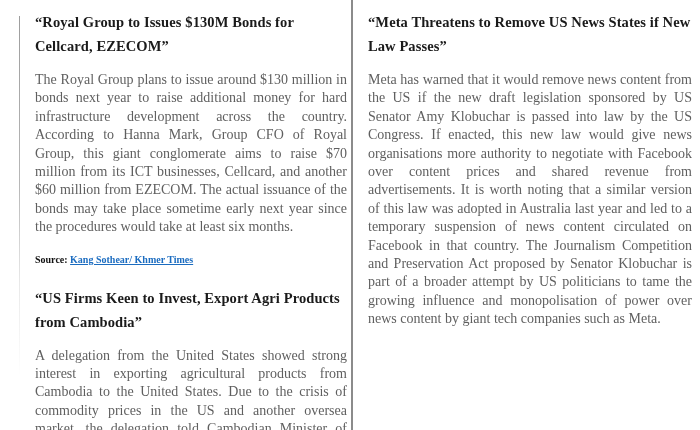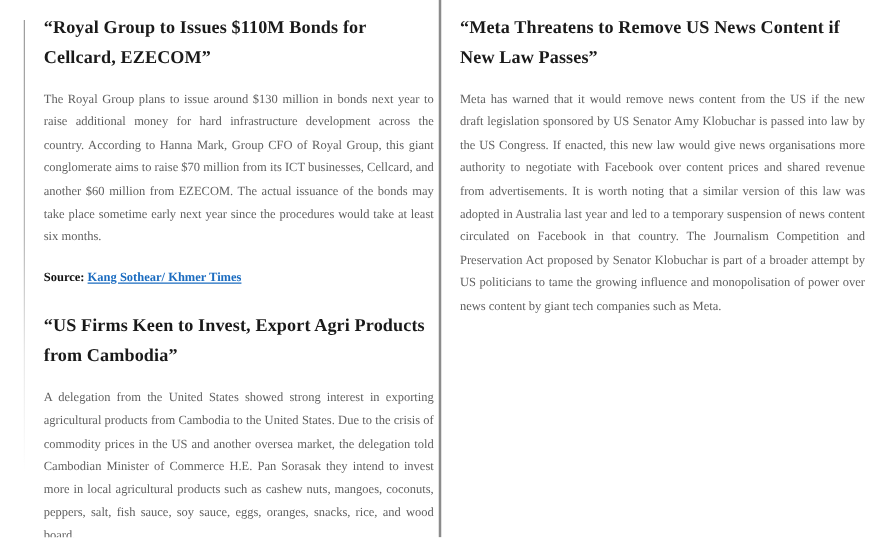--- a/index.html
+++ b/index.html
@@ -47,21 +47,21 @@
   h2.article-title {
     margin: 0 0 13px 0;
     font-size: 14.5px;
     line-height: 24px;
     font-weight: bold;
     color: #1a1a1a;
     letter-spacing: 0.1px;
   }
   p.article-body {
     margin: 0 0 14px 0;
-    font-size: 10px;
+    font-size: 14px;
     line-height: 18.4px;
     text-align: justify;
     color: #5f5f5f;
   }
   p.source-line {
     margin: 0 0 17px 0;
     font-size: 10px;
     line-height: 18px;
     font-weight: bold;
     color: #111111;
@@ -78,37 +78,37 @@
 <body>
 
 <div class="page">
 
   <div class="left-border"></div>
   <div class="column-divider"></div>
 
   <div class="col col-left">
 
     <article>
-      <h2 class="article-title">“Royal Group to Issues $110M Bonds for Cellcard, EZECOM”</h2>
+      <h2 class="article-title">“Royal Group to Issues $130M Bonds for Cellcard, EZECOM”</h2>
       <p class="article-body">The Royal Group plans to issue around $130 million in bonds next year to raise additional money for hard infrastructure development across the country. According to Hanna Mark, Group CFO of Royal Group, this giant conglomerate aims to raise $70 million from its ICT businesses, Cellcard, and another $60 million from EZECOM. The actual issuance of the bonds may take place sometime early next year since the procedures would take at least six months.</p>
       <p class="source-line">
         <span>Source:</span>
         <a class="source-link" href="#">Kang Sothear/ Khmer Times</a>
       </p>
     </article>
 
     <article>
       <h2 class="article-title second-title">“US Firms Keen to Invest, Export Agri Products from Cambodia”</h2>
       <p class="article-body">A delegation from the United States showed strong interest in exporting agricultural products from Cambodia to the United States. Due to the crisis of commodity prices in the US and another oversea market, the delegation told Cambodian Minister of Commerce H.E. Pan Sorasak they intend to invest more in local agricultural products such as cashew nuts, mangoes, coconuts, peppers, salt, fish sauce, soy sauce, eggs, oranges, snacks, rice, and wood board.</p>
     </article>
 
   </div>
 
   <div class="col col-right">
 
     <article>
-      <h2 class="article-title">“Meta Threatens to Remove US News Content if New Law Passes”</h2>
+      <h2 class="article-title">“Meta Threatens to Remove US News States if New Law Passes”</h2>
       <p class="article-body">Meta has warned that it would remove news content from the US if the new draft legislation sponsored by US Senator Amy Klobuchar is passed into law by the US Congress. If enacted, this new law would give news organisations more authority to negotiate with Facebook over content prices and shared revenue from advertisements. It is worth noting that a similar version of this law was adopted in Australia last year and led to a temporary suspension of news content circulated on Facebook in that country. The Journalism Competition and Preservation Act proposed by Senator Klobuchar is part of a broader attempt by US politicians to tame the growing influence and monopolisation of power over news content by giant tech companies such as Meta.</p>
     </article>
 
   </div>
 
 </div>
 
 </body></html>

